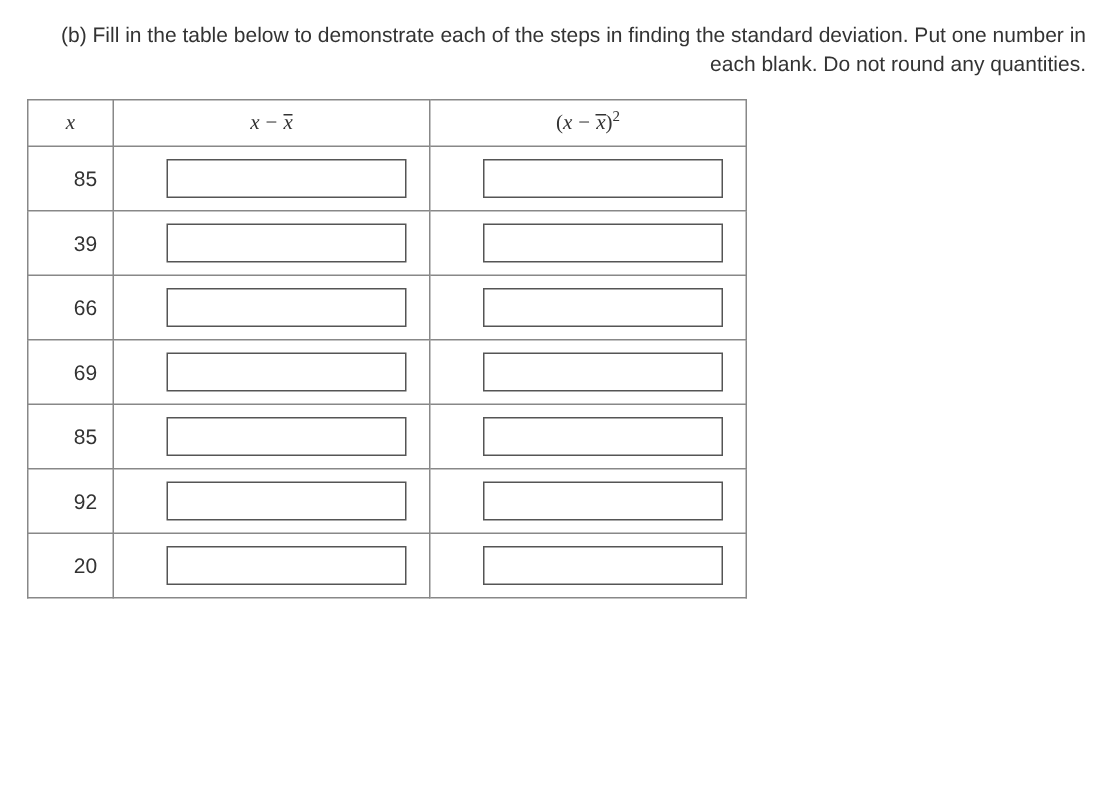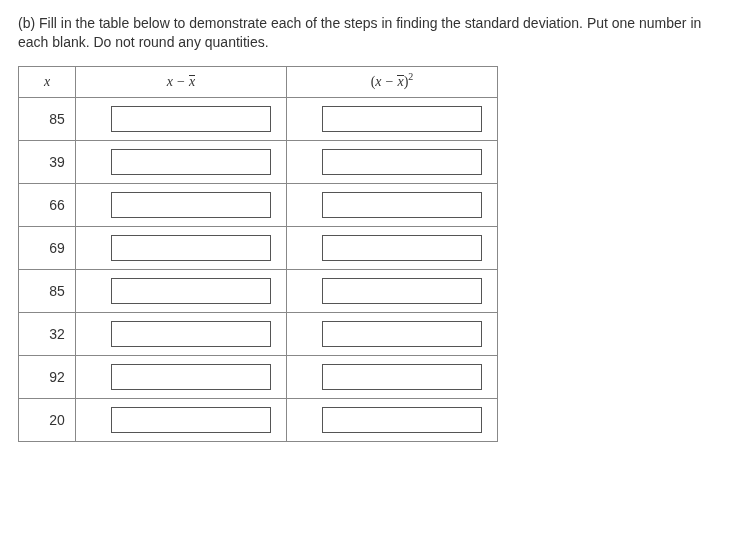--- a/index.html
+++ b/index.html
@@ -8,20 +8,21 @@
     color: #333;
     margin: 0;
     padding: 14px 18px;
     background: #fff;
     width: 742px;
     box-sizing: border-box;
   }
   .prompt {
     margin-bottom: 14px;
     line-height: 1.35;
+    text-align: right;
   }
   table {
     border-collapse: collapse;
   }
   th, td {
     border: 1px solid #888;
     padding: 0;
     text-align: center;
     vertical-align: middle;
   }
@@ -109,25 +110,20 @@
         <td class="col-x"><span class="xval">69</span></td>
         <td class="col-d"><input type="text" class="blank" style=""></td>
         <td class="col-sq"><input type="text" class="blank" style=""></td>
       </tr>
       <tr>
         <td class="col-x"><span class="xval">85</span></td>
         <td class="col-d"><input type="text" class="blank" style=""></td>
         <td class="col-sq"><input type="text" class="blank" style=""></td>
       </tr>
       <tr>
-        <td class="col-x"><span class="xval">32</span></td>
-        <td class="col-d"><input type="text" class="blank" style=""></td>
-        <td class="col-sq"><input type="text" class="blank" style=""></td>
-      </tr>
-      <tr>
         <td class="col-x"><span class="xval">92</span></td>
         <td class="col-d"><input type="text" class="blank" style=""></td>
         <td class="col-sq"><input type="text" class="blank" style=""></td>
       </tr>
       <tr>
         <td class="col-x"><span class="xval">20</span></td>
         <td class="col-d"><input type="text" class="blank" style=""></td>
         <td class="col-sq"><input type="text" class="blank" style=""></td>
       </tr>
     </tbody>

